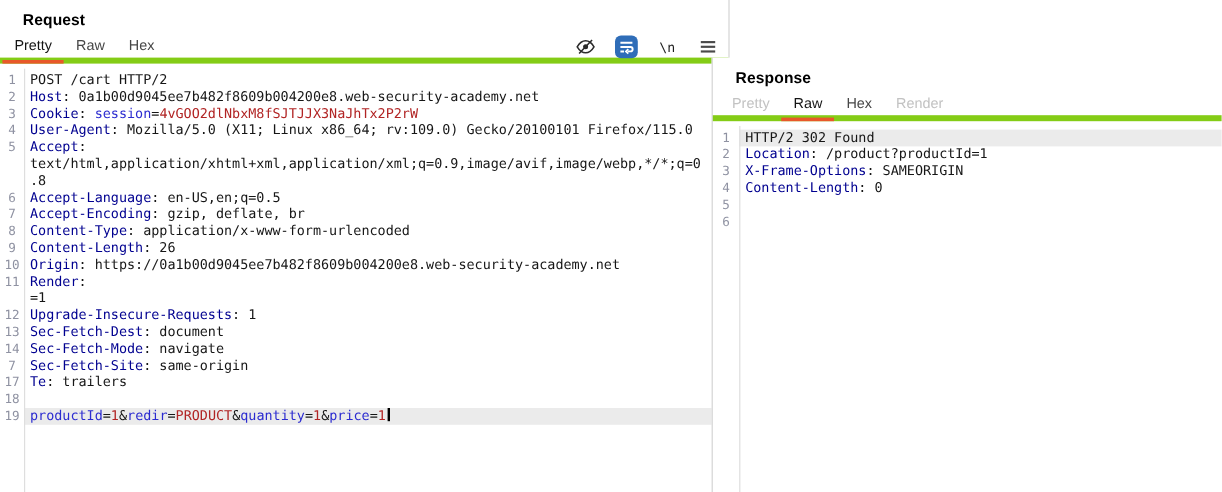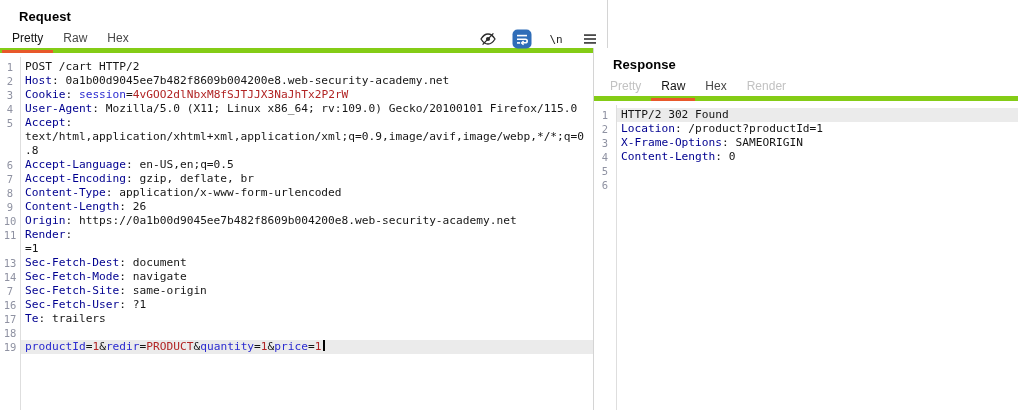--- a/index.html
+++ b/index.html
@@ -95,24 +95,24 @@
       <div class="code-row"><span class="ln">5</span><span class="lt"><span class="tk-h">Accept</span><span class="tk-t">:</span></span></div>
       <div class="code-row"><span class="ln"></span><span class="lt"><span class="tk-t">text/html,application/xhtml+xml,application/xml;q=0.9,image/avif,image/webp,*/*;q=0</span></span></div>
       <div class="code-row"><span class="ln"></span><span class="lt"><span class="tk-t">.8</span></span></div>
       <div class="code-row"><span class="ln">6</span><span class="lt"><span class="tk-h">Accept-Language</span><span class="tk-t">: en-US,en;q=0.5</span></span></div>
       <div class="code-row"><span class="ln">7</span><span class="lt"><span class="tk-h">Accept-Encoding</span><span class="tk-t">: gzip, deflate, br</span></span></div>
       <div class="code-row"><span class="ln">8</span><span class="lt"><span class="tk-h">Content-Type</span><span class="tk-t">: application/x-www-form-urlencoded</span></span></div>
       <div class="code-row"><span class="ln">9</span><span class="lt"><span class="tk-h">Content-Length</span><span class="tk-t">: 26</span></span></div>
       <div class="code-row"><span class="ln">10</span><span class="lt"><span class="tk-h">Origin</span><span class="tk-t">: https://0a1b00d9045ee7b482f8609b004200e8.web-security-academy.net</span></span></div>
       <div class="code-row"><span class="ln">11</span><span class="lt"><span class="tk-h">Render</span><span class="tk-t">:</span></span></div>
       <div class="code-row"><span class="ln"></span><span class="lt"><span class="tk-t">=1</span></span></div>
+      <div class="code-row"><span class="ln">12</span><span class="lt"><span class="tk-h">Upgrade-Insecure-Requests</span><span class="tk-t">: 1</span></span></div>
       <div class="code-row"><span class="ln">13</span><span class="lt"><span class="tk-h">Sec-Fetch-Dest</span><span class="tk-t">: document</span></span></div>
       <div class="code-row"><span class="ln">14</span><span class="lt"><span class="tk-h">Sec-Fetch-Mode</span><span class="tk-t">: navigate</span></span></div>
       <div class="code-row"><span class="ln">7</span><span class="lt"><span class="tk-h">Sec-Fetch-Site</span><span class="tk-t">: same-origin</span></span></div>
-      <div class="code-row"><span class="ln">16</span><span class="lt"><span class="tk-h">Sec-Fetch-User</span><span class="tk-t">: ?1</span></span></div>
       <div class="code-row"><span class="ln">17</span><span class="lt"><span class="tk-h">Te</span><span class="tk-t">: trailers</span></span></div>
       <div class="code-row"><span class="ln">18</span><span class="lt"></span></div>
       <div class="code-row hl"><span class="ln">19</span><span class="lt"><span class="tk-n">productId</span><span class="tk-t">=</span><span class="tk-v">1</span><span class="tk-t">&amp;</span><span class="tk-n">redir</span><span class="tk-t">=</span><span class="tk-v">PRODUCT</span><span class="tk-t">&amp;</span><span class="tk-n">quantity</span><span class="tk-t">=</span><span class="tk-v">1</span><span class="tk-t">&amp;</span><span class="tk-n">price</span><span class="tk-t">=</span><span class="tk-v">1</span><span class="caret"></span></span></div>
     </div>
 </div>
 
 <div class="panel" id="resp-panel">
   <div class="panel-title">Response</div>
   <div class="tabbar" style="padding-left:6px;">
     <div id="resp-tabs" style="display:flex;align-items:flex-end;">

